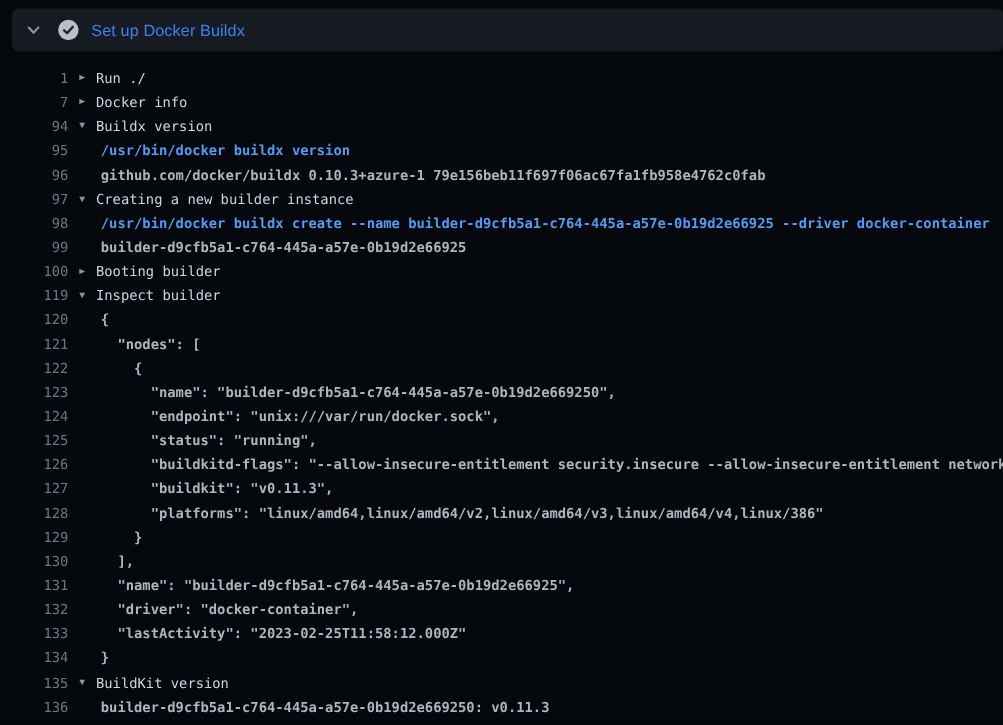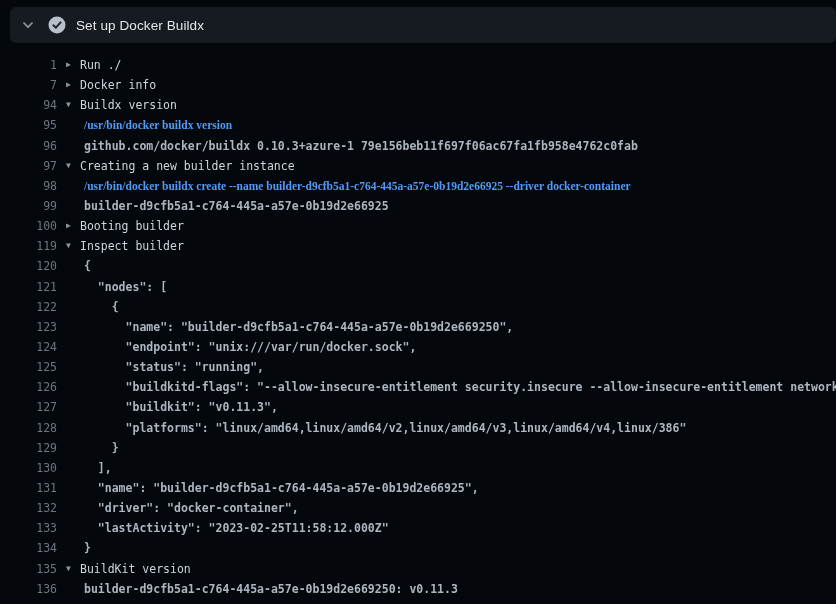--- a/index.html
+++ b/index.html
@@ -24,21 +24,21 @@
     display:flex;align-items:center;justify-content:center;
     background:transparent;border:none;padding:0;cursor:pointer;
   }
   .status-wrap{
     width:18px;height:18px;margin-left:6px;flex:none;
     display:flex;align-items:center;justify-content:center;
   }
   .step-title{
     margin-left:10px;
     font-size:13.5px;
-    color:#e5e5e5;
+    color:#3b82f6;
     letter-spacing:.1px;
   }
   
   .log{
     padding-top:12px;
     font-family:"DejaVu Sans Mono","Liberation Mono",monospace;
     font-size:11.5px;
     white-space:pre;
   }
   .row{
@@ -65,21 +65,21 @@
     width:14px;
     flex:none;
     margin-left:9px;
     font-size:8px;
     color:#8b949e;
     text-align:left;
     line-height:1;
   }
   .gtext{color:#ced6dd;}
   .text{margin-left:27px;}
-  .text.command{color:#539bf5;font-weight:bold;font-family:Liberation Serif, serif;}
+  .text.command{color:#539bf5;font-weight:bold;}
   .text.output{color:#adb6c0;font-weight:bold;}
 </style>
 </head>
 <body>
 
 <div class="step-header">
   <button class="chev-btn">
     <span style="display:flex">
       <svg width="12" height="12" viewBox="0 0 12 12">
         <polyline points="2,4 6,8.2 10,4" fill="none" stroke="#8b949e" stroke-width="1.8" stroke-linecap="round" stroke-linejoin="round"></polyline>

